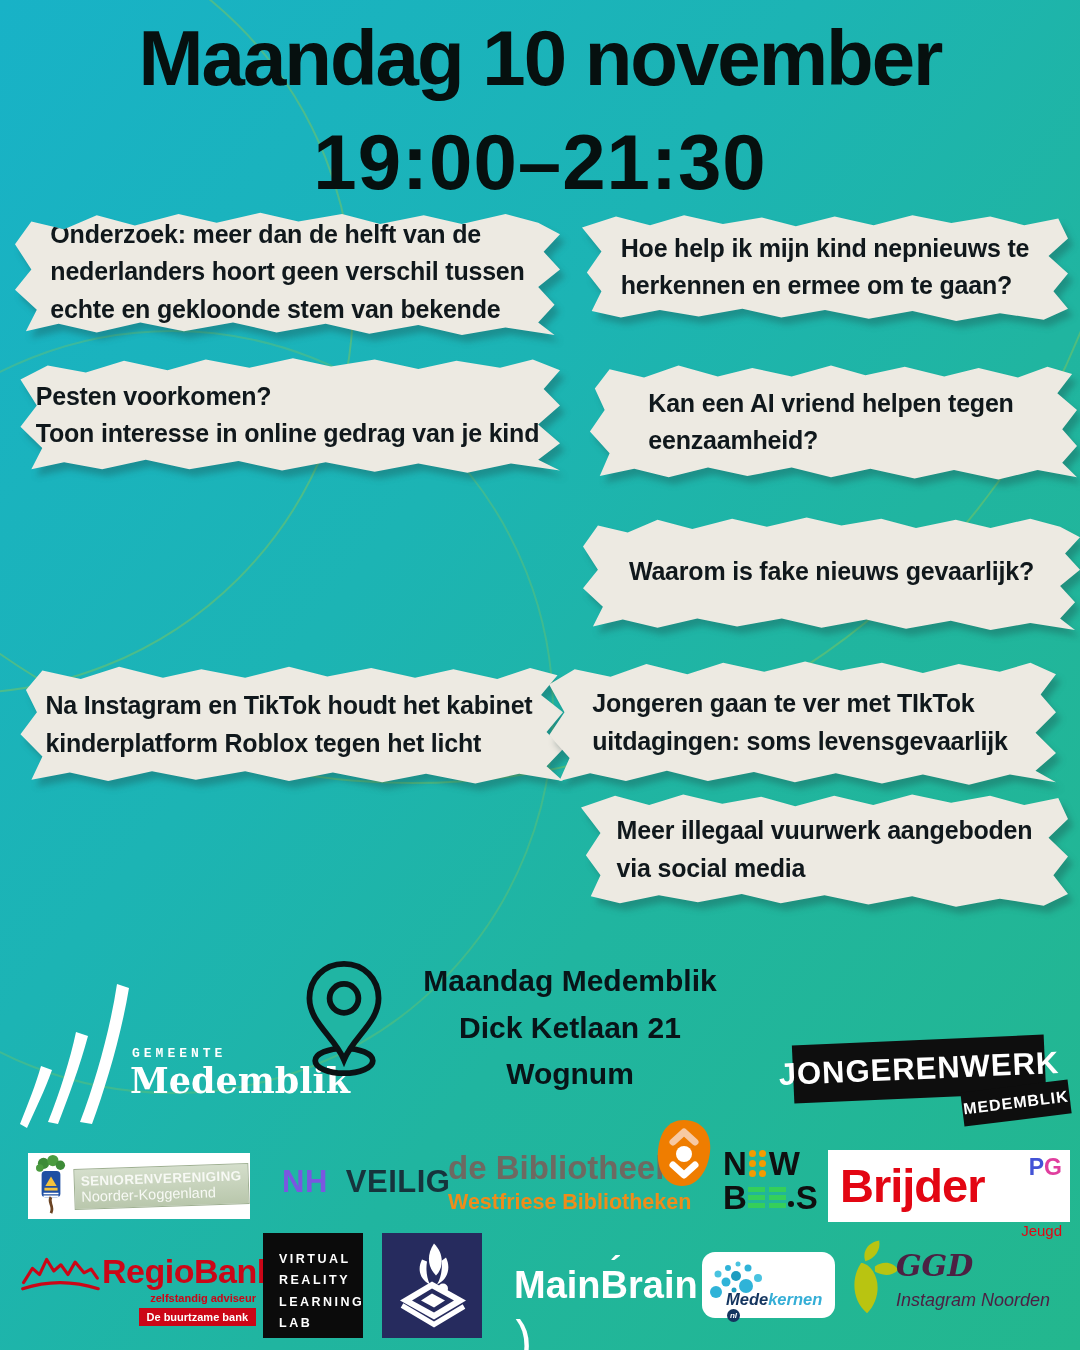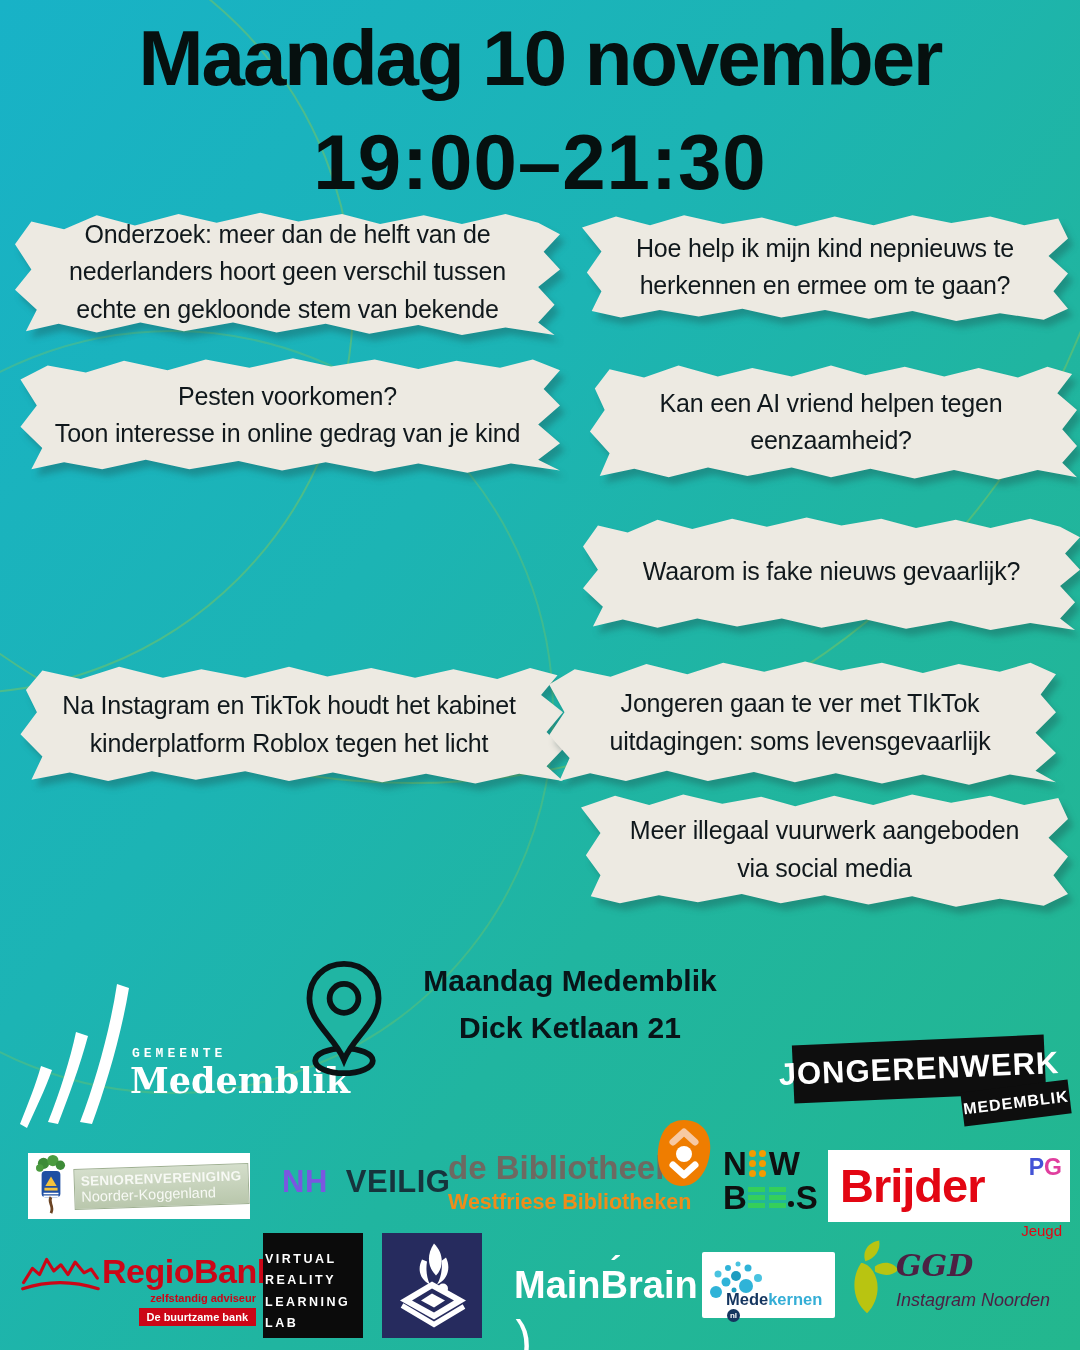--- a/index.html
+++ b/index.html
@@ -12,21 +12,21 @@
   .circle-a{left:-430px;top:-90px;width:780px;height:780px;}
   .circle-b{left:-310px;top:-660px;width:1440px;height:1440px;}
   .circle-c{left:-210px;top:330px;width:760px;height:760px;border-color:rgba(125,198,92,.35);}
 
   .title{position:absolute;top:16px;left:0;right:0;text-align:center;color:#06100f;font-weight:bold;}
   .title .t1{font-size:78px;letter-spacing:-2px;line-height:1.1;}
   .title .t2{font-size:78px;letter-spacing:1px;line-height:1.1;margin-top:18px;}
 
   .card{position:absolute;filter:drop-shadow(5px 7px 3px rgba(25,60,60,.30));}
   .card-inner{width:100%;height:100%;background:#edeae2;display:flex;align-items:center;justify-content:center;}
-  .card-text{font-weight:normal;font-size:25px;line-height:1.5;color:#10181c;text-align:center;
+  .card-text{font-weight:bold;font-size:25px;line-height:1.5;color:#10181c;
     white-space:pre-line;letter-spacing:-.2px;padding:0 14px;}
   .torn-a{clip-path:polygon(0% 28%,3% 10%,9% 16%,15% 5%,22% 13%,30% 4%,37% 11%,45% 3%,52% 10%,60% 4%,67% 12%,75% 5%,82% 12%,90% 4%,96% 11%,100% 20%,97% 34%,100% 48%,96% 62%,99% 76%,96% 90%,99% 100%,90% 94%,82% 100%,74% 92%,65% 99%,57% 91%,48% 98%,40% 90%,31% 97%,23% 90%,15% 98%,8% 91%,2% 97%,4% 80%,0% 64%,3% 48%);}
   .torn-b{clip-path:polygon(0% 14%,7% 4%,14% 12%,21% 3%,29% 11%,37% 5%,44% 13%,52% 4%,60% 12%,68% 3%,76% 10%,84% 4%,91% 12%,98% 6%,100% 24%,96% 40%,100% 56%,97% 72%,100% 88%,95% 98%,86% 92%,77% 99%,68% 90%,59% 97%,50% 89%,41% 96%,33% 88%,24% 95%,16% 89%,8% 96%,2% 90%,4% 72%,1% 55%,4% 36%);}
   .torn-c{clip-path:polygon(1% 20%,6% 8%,13% 14%,20% 4%,28% 12%,35% 3%,43% 10%,51% 2%,58% 9%,66% 3%,74% 11%,81% 4%,89% 10%,95% 3%,100% 12%,97% 28%,100% 42%,96% 58%,100% 74%,96% 88%,100% 97%,91% 91%,83% 99%,74% 91%,66% 98%,57% 90%,49% 97%,41% 89%,32% 96%,24% 88%,16% 96%,9% 90%,3% 96%,5% 78%,1% 60%,4% 42%);}
   .torn-d{clip-path:polygon(2% 22%,5% 6%,12% 13%,19% 3%,27% 12%,34% 5%,42% 12%,50% 3%,57% 11%,65% 4%,73% 12%,80% 5%,88% 13%,94% 4%,99% 10%,96% 26%,100% 40%,97% 56%,100% 70%,97% 84%,100% 96%,92% 90%,84% 98%,75% 90%,67% 97%,58% 89%,50% 96%,42% 88%,33% 95%,25% 88%,17% 96%,10% 89%,3% 95%,5% 76%,1% 58%,4% 40%);}
 
   
   .mdb-logo{position:absolute;left:14px;top:972px;width:270px;height:160px;color:#fff;}
   .mdb-small{position:absolute;left:118px;top:74px;font-size:13px;font-weight:bold;letter-spacing:4px;font-family:Liberation Mono, monospace;}
   .mdb-name{position:absolute;left:116px;top:88px;font-family:"DejaVu Serif",serif;font-weight:bold;font-size:35px;}
@@ -64,27 +64,27 @@
   .brij-name{position:absolute;left:12px;top:8px;font-size:47px;font-weight:bold;color:#e30613;letter-spacing:-1px;}
   .brij-pg{position:absolute;right:8px;top:4px;font-size:23px;font-weight:bold;}
   .brij-p{color:#4353d6;}.brij-g{color:#e03e9e;}
   .brij-jeugd{position:absolute;right:8px;top:30px;font-size:15px;color:#e30613;margin-top:42px;}
 
   .regiobank{left:20px;top:1246px;width:236px;height:92px;}
   .rb-name{position:absolute;left:82px;top:6px;font-size:34px;font-weight:bold;color:#cc0617;letter-spacing:-.5px;}
   .rb-sub{position:absolute;left:0;right:0;top:46px;text-align:right;font-size:11px;font-weight:bold;color:#cc0617;}
   .rb-tag{position:absolute;right:0;top:62px;background:#cc0617;color:#fff;font-size:11px;font-weight:bold;padding:3px 8px;}
   .vrll{left:263px;top:1233px;width:100px;height:105px;background:#0b0b0b;color:#fff;
-    font-size:12.5px;font-weight:bold;letter-spacing:2.5px;line-height:1.7;padding:16px 0 0 2px;box-sizing:border-box;}
+    font-size:12.5px;font-weight:bold;letter-spacing:2.5px;line-height:1.7;padding:16px 0 0 16px;box-sizing:border-box;}
   .politie{left:382px;top:1233px;width:100px;height:105px;background:#262b5e;}
   .mainbrain{left:512px;top:1252px;width:200px;height:75px;color:#fff;font-weight:bold;font-size:38px;}
   .mb-wrap{position:relative;top:12px;left:2px;}
   .mb-acc{position:absolute;left:96px;top:-16px;font-size:34px;}
   .mb-paren{font-weight:normal;font-size:58px;vertical-align:-10px;display:inline-block;transform:scaleX(.85);}
-  .medekernen{left:702px;top:1252px;width:133px;height:66px;background:#fff;border-radius:2px;}
+  .medekernen{left:702px;top:1252px;width:133px;height:66px;background:#fff;border-radius:13px;font-style:italic;}
   .mk-text{position:absolute;left:24px;top:38px;font-size:16.5px;font-weight:bold;}
   .mk-1{color:#14355f;}.mk-2{color:#35aed6;}
   .mk-sup{display:inline-block;background:#14355f;color:#fff;font-size:8px;width:13px;height:13px;border-radius:50%;
     text-align:center;line-height:13px;vertical-align:8px;margin-left:1px;}
   .ggd{left:848px;top:1238px;width:225px;height:95px;color:#4c2143;}
   .ggd-name{position:absolute;left:48px;top:10px;font-family:"DejaVu Serif",serif;font-style:italic;font-weight:bold;font-size:30px;}
   .ggd-sub{position:absolute;left:48px;top:52px;font-style:italic;font-size:18px;}
 </style>
 </head>
 <body>
@@ -167,20 +167,21 @@
     <svg width="96" height="122" viewBox="0 0 100 127">
       <ellipse cx="50" cy="107" rx="30" ry="13" fill="none" stroke="#0a1214" stroke-width="6"></ellipse>
       <path d="M50 6 C29 6 14 22 14 42 C14 67 40 82 50 106 C60 82 86 67 86 42 C86 22 71 6 50 6 Z" fill="#20b5a3" stroke="#0a1214" stroke-width="6"></path>
       <circle cx="50" cy="42" r="15" fill="none" stroke="#0a1214" stroke-width="6"></circle>
     </svg>
   </div>
 
   <div class="address">
     <div>Maandag Medemblik</div>
     <div>Dick Ketlaan 21</div>
+    <div>Wognum</div>
   </div>
 
   <div class="jwm-big">
     <span>JONGERENWERK</span>
   </div>
   <div class="jwm-small">
     <span>MEDEMBLIK</span>
   </div>
 
   <div class="p-abs senioren">

